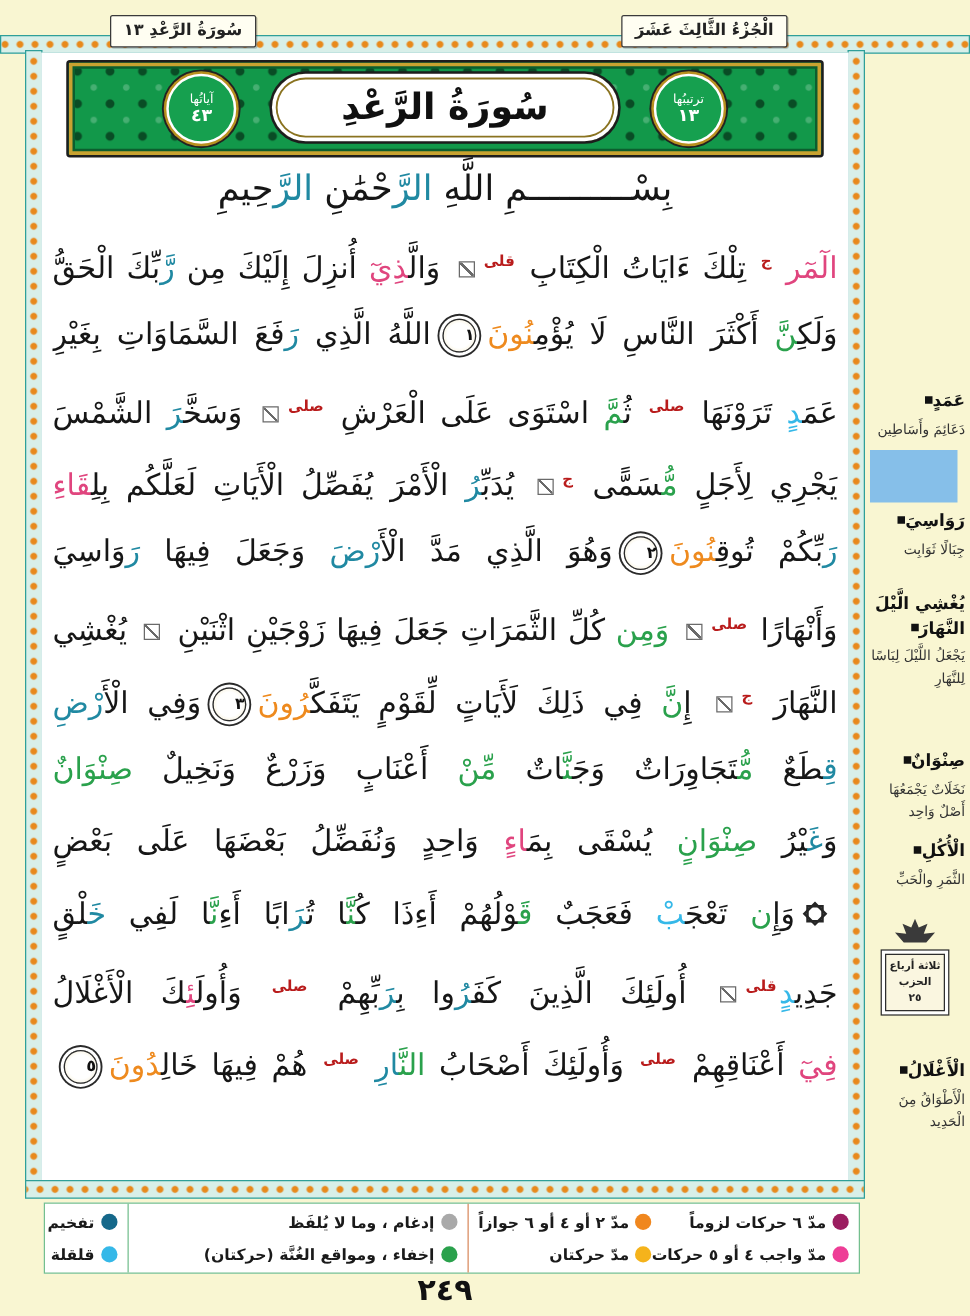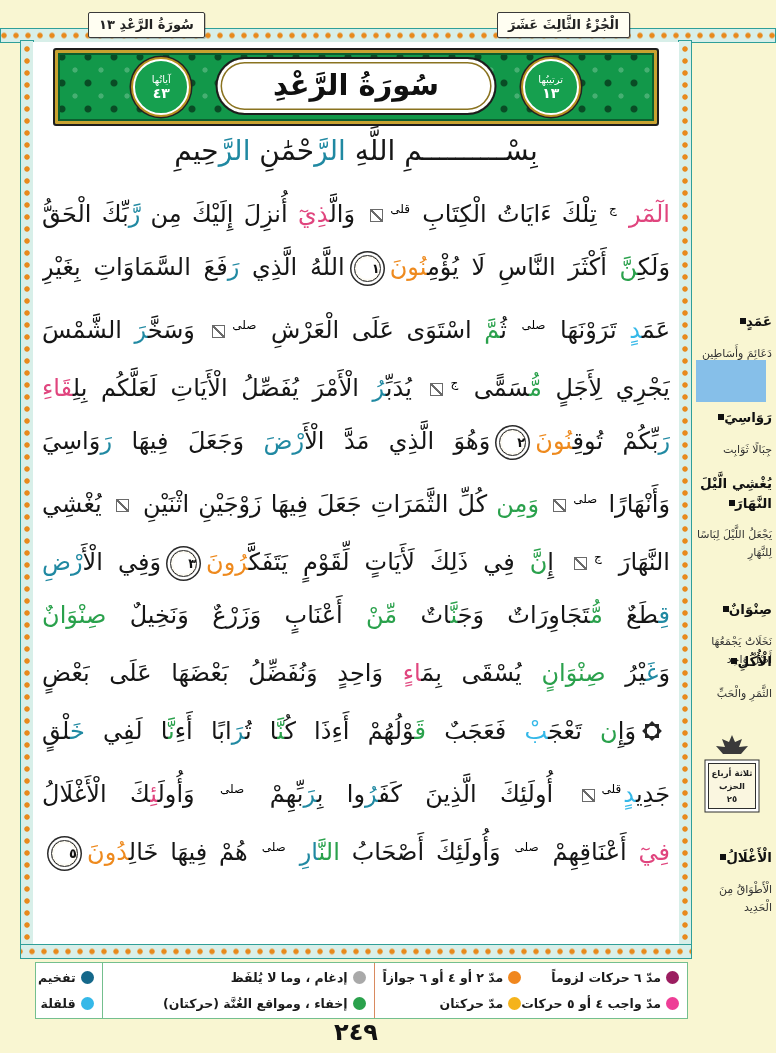--- a/index.html
+++ b/index.html
@@ -76,40 +76,40 @@
     font-size:24px;color:#161616;
     text-align:justify;text-align-last:justify;text-justify:inter-word;
   }
   .verse{
     display:inline-block;width:25px;height:25px;border-radius:50%;
     border:1.5px solid #2a2a2a;background:radial-gradient(#ffffff 55%,#f3e9c4 100%);
     box-shadow:0 0 0 2.5px #ffffff,0 0 0 4px #2a2a2a;
     font-size:13px;line-height:25px;text-align:center;vertical-align:middle;
     margin:0 9px;font-weight:bold;color:#111;
   }
-  .waqf{font-size:12px;vertical-align:super;color:#000000;margin:0 2px;font-weight:normal;}
+  .waqf{font-size:12px;vertical-align:super;color:#b91c1c;margin:0 2px;font-weight:bold;}
   .sqmark{
     display:inline-block;width:11px;height:11px;border:1.5px solid #6a6a6a;
     margin:0 5px;vertical-align:baseline;
     background:linear-gradient(45deg,transparent 44%,#6a6a6a 44%,#6a6a6a 56%,transparent 56%);
   }
   .hizb{display:inline-block;position:relative;width:20px;height:20px;margin:0 7px;vertical-align:-3px;}
   .hizb::before,.hizb::after{
     content:"";position:absolute;left:2px;top:2px;width:14px;height:14px;
     border:2px solid #262626;background:#fff;box-sizing:border-box;
   }
   .hizb::after{transform:rotate(45deg);background:transparent;}
   
   #margin-col{position:absolute;left:692px;top:0;width:84px;height:1053px;z-index:3;}
   .mnote{position:absolute;right:4px;width:76px;direction:rtl;text-align:right;}
   .mnote .mword{font-size:13.5px;font-weight:bold;color:#111;line-height:1.45;}
   .mnote .mword .bullet{
     display:inline-block;width:6px;height:6px;background:#111;margin-left:4px;vertical-align:2px;
   }
-  .mnote .mdef{font-size:11px;color:#333;line-height:1.65;margin-top:13px;}
+  .mnote .mdef{font-size:11px;color:#333;line-height:1.65;margin-top:3px;}
   #blue-rect{position:absolute;right:10px;width:70px;height:42px;background:#86bfe9;}
   #hizb-stamp{position:absolute;right:16px;width:56px;text-align:center;}
   #stamp-box{
     width:44px;margin:2px auto 0;border:1.5px solid #2e2e2e;
     box-shadow:0 0 0 2.5px #fff,0 0 0 3.5px #2e2e2e;
     background:#faf6e0;font-size:8.5px;line-height:1.5;padding:3px 1px;color:#222;
     font-weight:bold;
   }
   
   #legend{
@@ -196,21 +196,21 @@
       <div class="mdef">جِبَالًا ثَوَابِت</div>
     </div>
     <div class="mnote" style="top: 474px;">
       <div class="mword"><span>يُغْشِي الَّيْلَ النَّهَارَ</span><span class="bullet"></span></div>
       <div class="mdef">يَجْعَلُ اللَّيْلَ لِبَاسًا لِلنَّهَارِ</div>
     </div>
     <div class="mnote" style="top: 600px;">
       <div class="mword"><span>صِنْوَانٌ</span><span class="bullet"></span></div>
       <div class="mdef">نَخَلَاتٌ يَجْمَعُهَا أَصْلٌ وَاحِد</div>
     </div>
-    <div class="mnote" style="top: 652px;">
+    <div class="mnote" style="top: 672px;">
       <div class="mword"><span>الْأُكُلِ</span><span class="bullet"></span></div>
       <div class="mdef">الثَّمَرِ والْحَبِّ</div>
     </div>
     <div class="mnote" style="top: 848px;">
       <div class="mword"><span>الْأَغْلَالُ</span><span class="bullet"></span></div>
       <div class="mdef">الْأَطْوَاقُ مِنَ الْحَدِيد</div>
     </div>
   </div>
 
 <div id="legend">

